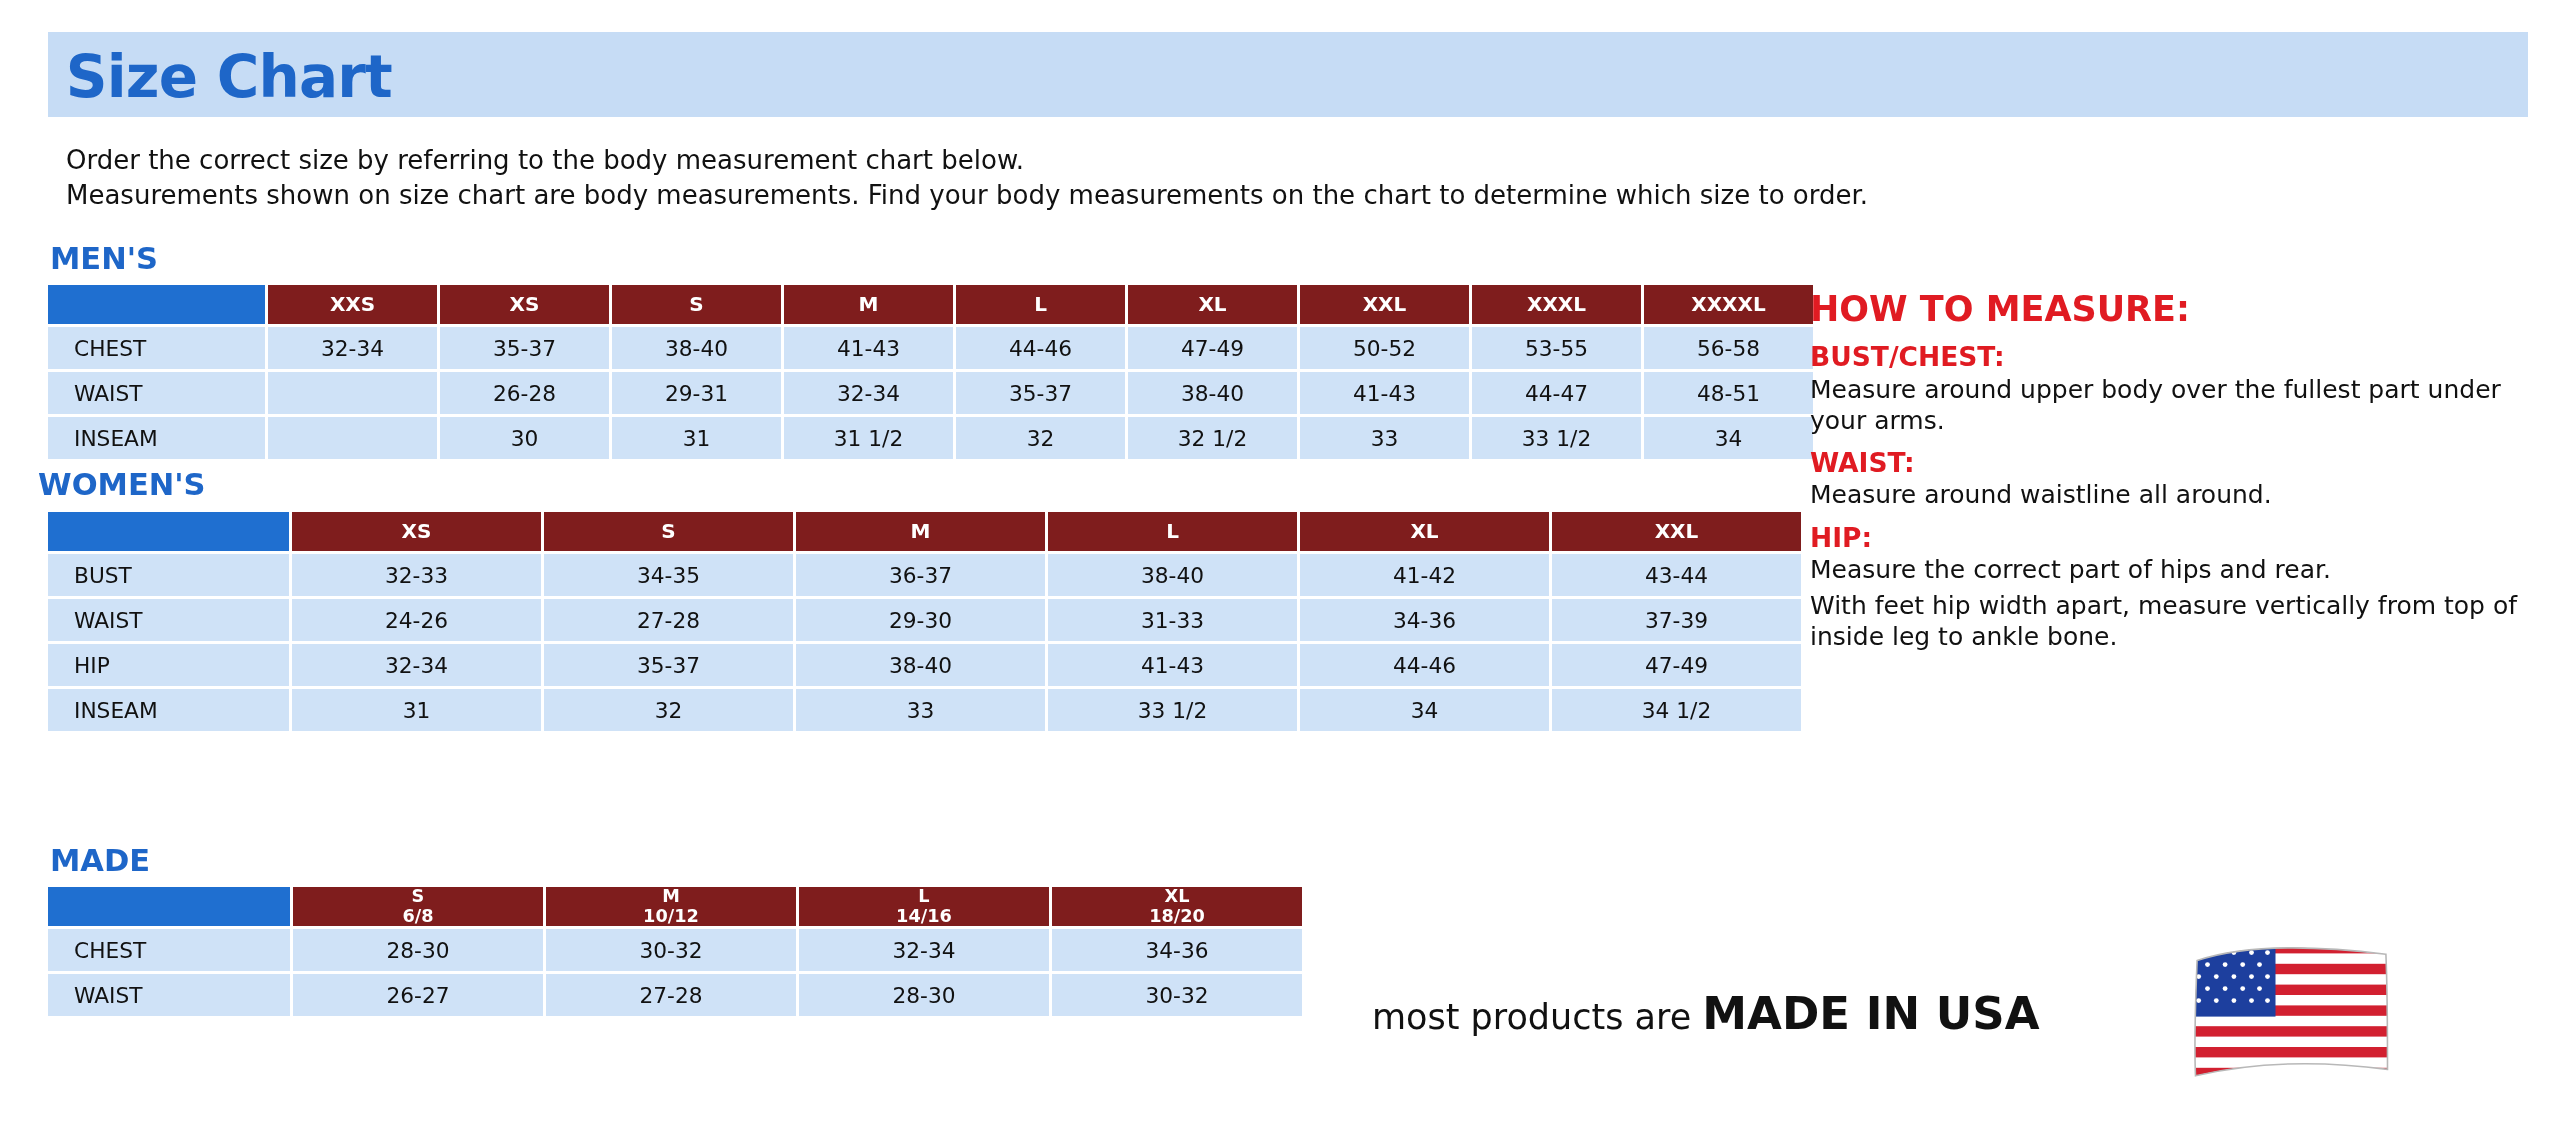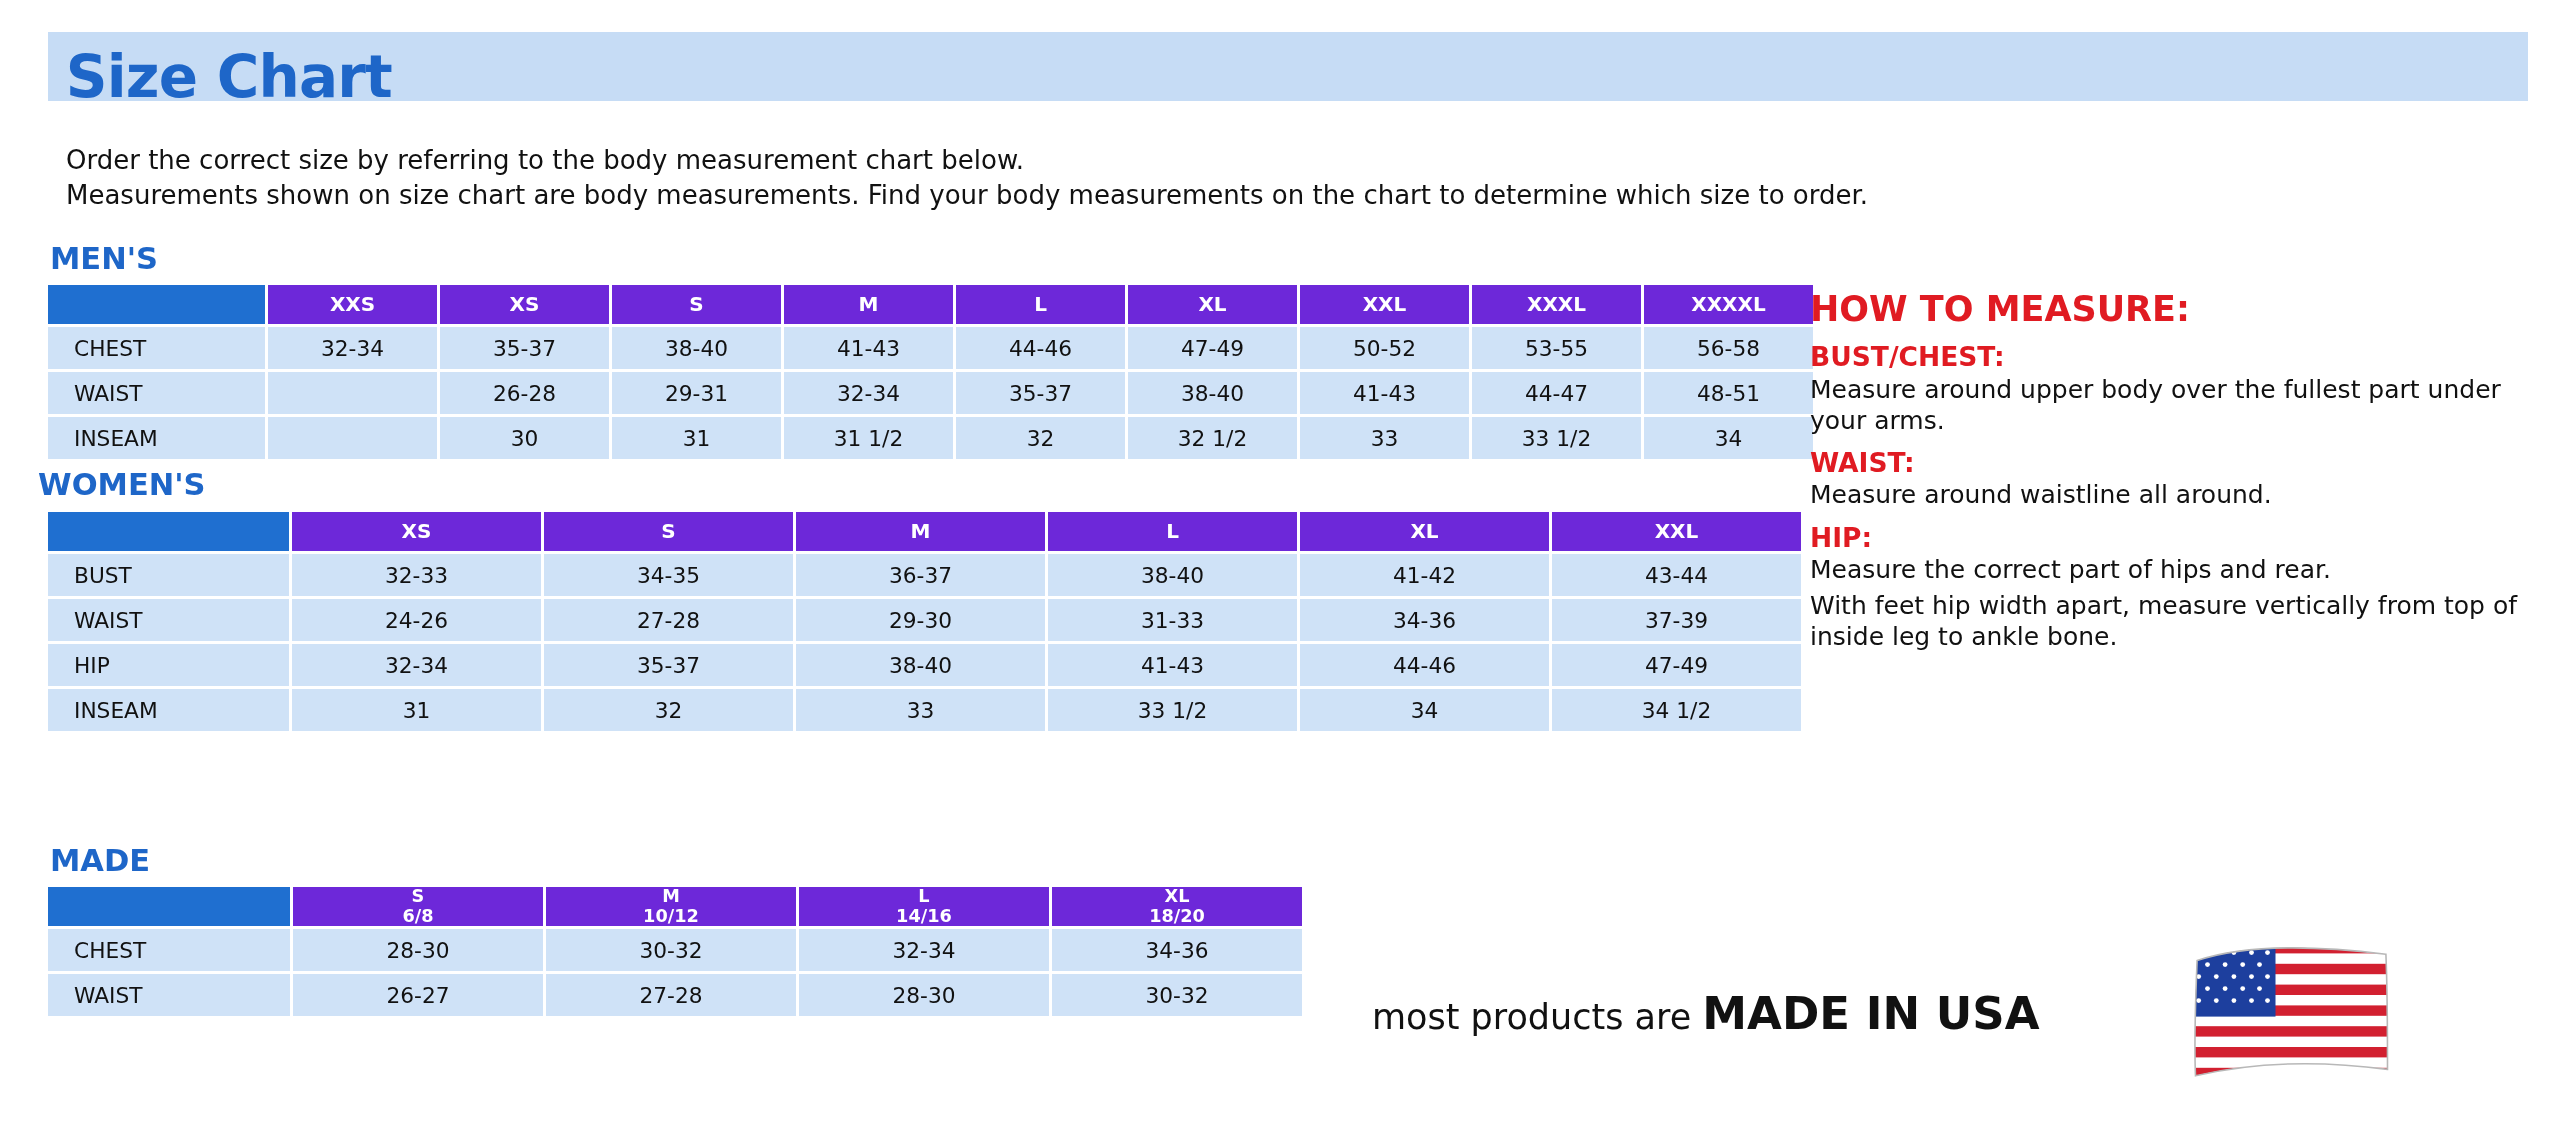--- a/index.html
+++ b/index.html
@@ -6,21 +6,21 @@
   body{
     width:2576px;height:1132px;
     background:#ffffff;
     font-family:"DejaVu Sans", sans-serif;
     -webkit-font-smoothing:antialiased;
   }
   .page{position:relative;width:2576px;height:1132px;box-sizing:border-box;padding:0;}
 
   
   .title-band{
-    position:absolute;left:48px;top:32px;width:2480px;height:69px;
+    position:absolute;left:48px;top:32px;width:2480px;height:85px;
     background:#c6dcf5;
   }
   .title-band .title{
     position:absolute;left:17.7px;top:11.2px;
     font-size:58px;font-weight:bold;color:#1e66c8;
     letter-spacing:-0.8px;
     font-family:"DejaVu Sans", sans-serif;
   }
 
   .intro{
@@ -37,21 +37,21 @@
   }
 
   
   table.sz{
     position:absolute;
     border-collapse:separate;
     border-spacing:3.2px 3.2px;
     table-layout:fixed;
   }
   table.sz th{
-    background:#6d28d9;color:#ffffff;
+    background:#7f1d1d;color:#ffffff;
     font-size:20px;font-weight:bold;
     text-align:center;
     height:39px;
     padding:0;
     line-height:1.05;
   }
   table.sz th.blank{background:#1f6fd0;}
   table.sz td{
     background:#cfe2f7;color:#111;
     font-size:21.7px;text-align:center;

